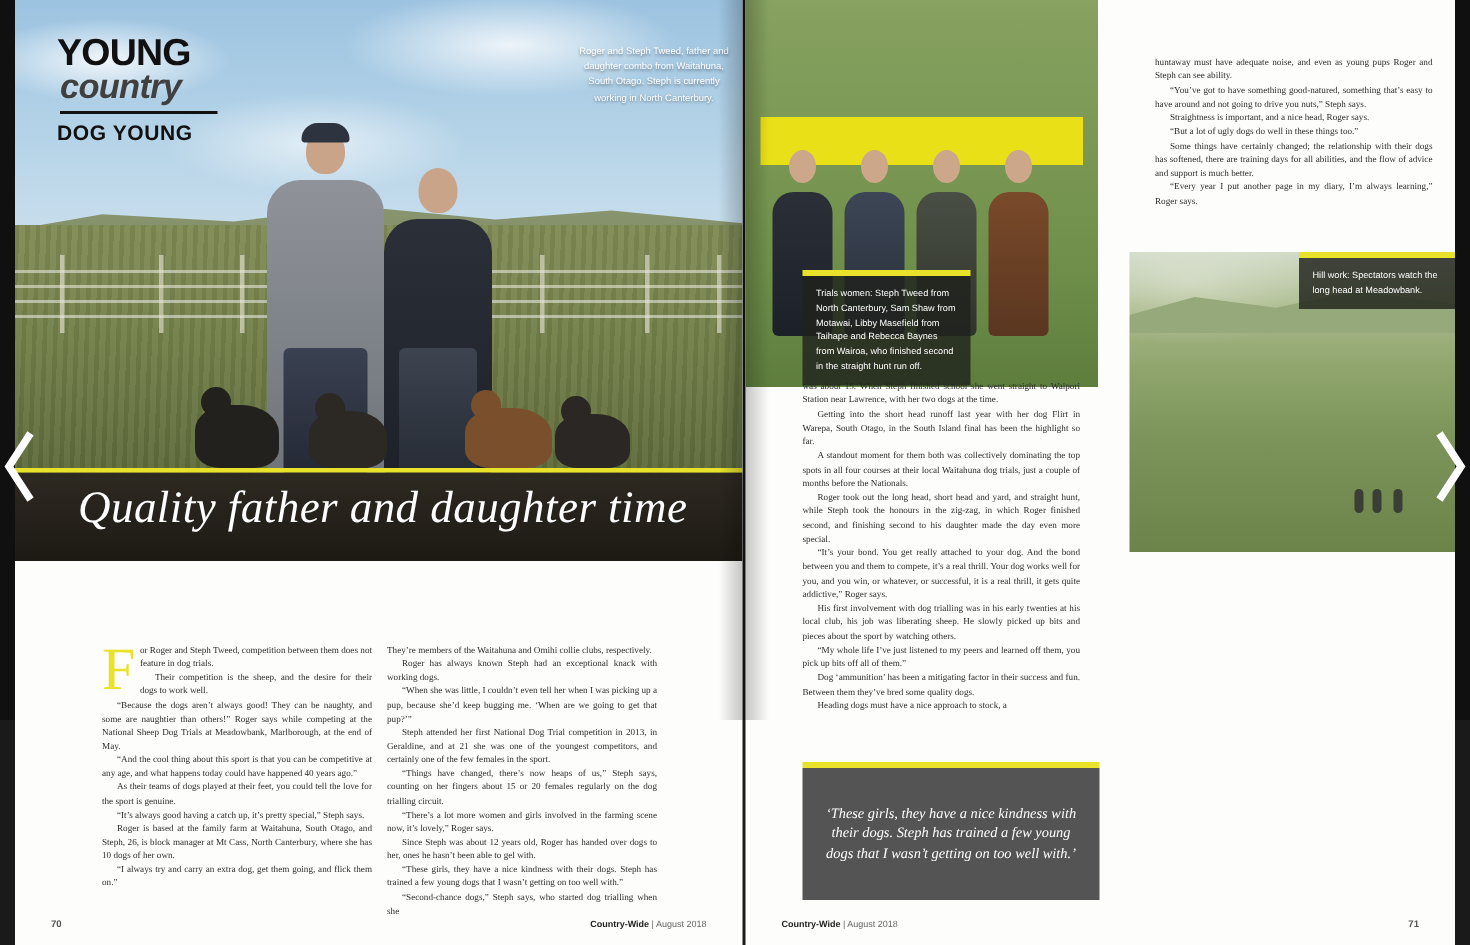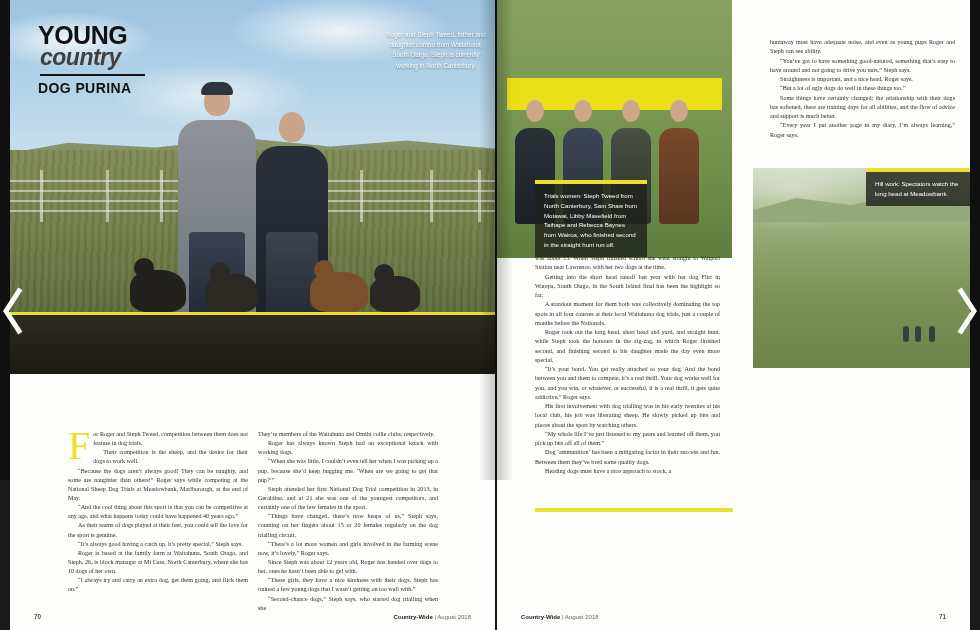--- a/index.html
+++ b/index.html
@@ -167,27 +167,28 @@
       </div>
       <div class="dog" style="left:120px;width:56px;height:42px;background:#23211e"></div>
       <div class="dog" style="left:196px;width:52px;height:38px;background:#2c2824"></div>
       <div class="dog" style="left:300px;width:58px;height:40px;background:#7a4f2c"></div>
       <div class="dog" style="left:360px;width:50px;height:36px;background:#2a2724"></div>
 
       <div class="masthead">
         <div class="mh-young">YOUNG</div>
         <div class="mh-country">country</div>
         <div class="mh-rule"></div>
-        <div class="mh-sub">DOG PURINA</div>
+        <div class="mh-sub">DOG YOUNG</div>
       </div>
 
       <div class="hero-caption">Roger and Steph Tweed, father and daughter combo from Waitahuna, South Otago. Steph is currently working in North Canterbury.</div>
     </div>
 
     <div class="headline-band"></div>
+    <div class="headline">Quality father and daughter time</div>
 
 
     <div class="cols">
       <div class="col" id="lcol1">
         <p class="noind"><span class="dropcap">F</span><span>or Roger and Steph Tweed, competition between them does not feature in dog trials.</span></p>
         <p>Their competition is the sheep, and the desire for their dogs to work well.</p>
         <p>“Because the dogs aren’t always good! They can be naughty, and some are naughtier than others!” Roger says while competing at the National Sheep Dog Trials at Meadowbank, Marlborough, at the end of May.</p>
         <p>“And the cool thing about this sport is that you can be competitive at any age, and what happens today could have happened 40 years ago.”</p>
         <p>As their teams of dogs played at their feet, you could tell the love for the sport is genuine.</p>
         <p>“It’s always good having a catch up, it’s pretty special,” Steph says.</p>
@@ -264,20 +265,21 @@
       <p>A standout moment for them both was collectively dominating the top spots in all four courses at their local Waitahuna dog trials, just a couple of months before the Nationals.</p>
       <p>Roger took out the long head, short head and yard, and straight hunt, while Steph took the honours in the zig-zag, in which Roger finished second, and finishing second to his daughter made the day even more special.</p>
       <p>“It’s your bond. You get really attached to your dog. And the bond between you and them to compete, it’s a real thrill. Your dog works well for you, and you win, or whatever, or successful, it is a real thrill, it gets quite addictive,” Roger says.</p>
       <p>His first involvement with dog trialling was in his early twenties at his local club, his job was liberating sheep. He slowly picked up bits and pieces about the sport by watching others.</p>
       <p>“My whole life I’ve just listened to my peers and learned off them, you pick up bits off all of them.”</p>
       <p>Dog ‘ammunition’ has been a mitigating factor in their success and fun. Between them they’ve bred some quality dogs.</p>
       <p>Heading dogs must have a nice approach to stock, a</p>
     </div>
 
     <div class="quote-accent"></div>
+    <div class="pullquote">‘These girls, they have a nice kindness with their dogs. Steph has trained a few young dogs that I wasn’t getting on too well with.’</div>
 
     <div class="folio folio-num" style="right:24px;">71</div>
     <div class="folio-center" style="left:24px; transform:none;">
       <b>Country-Wide</b>
       <span>|</span>
       <span>August 2018</span>
     </div>
   </div>
 
   <div class="gutter-shadow" id="gut-l"></div>

